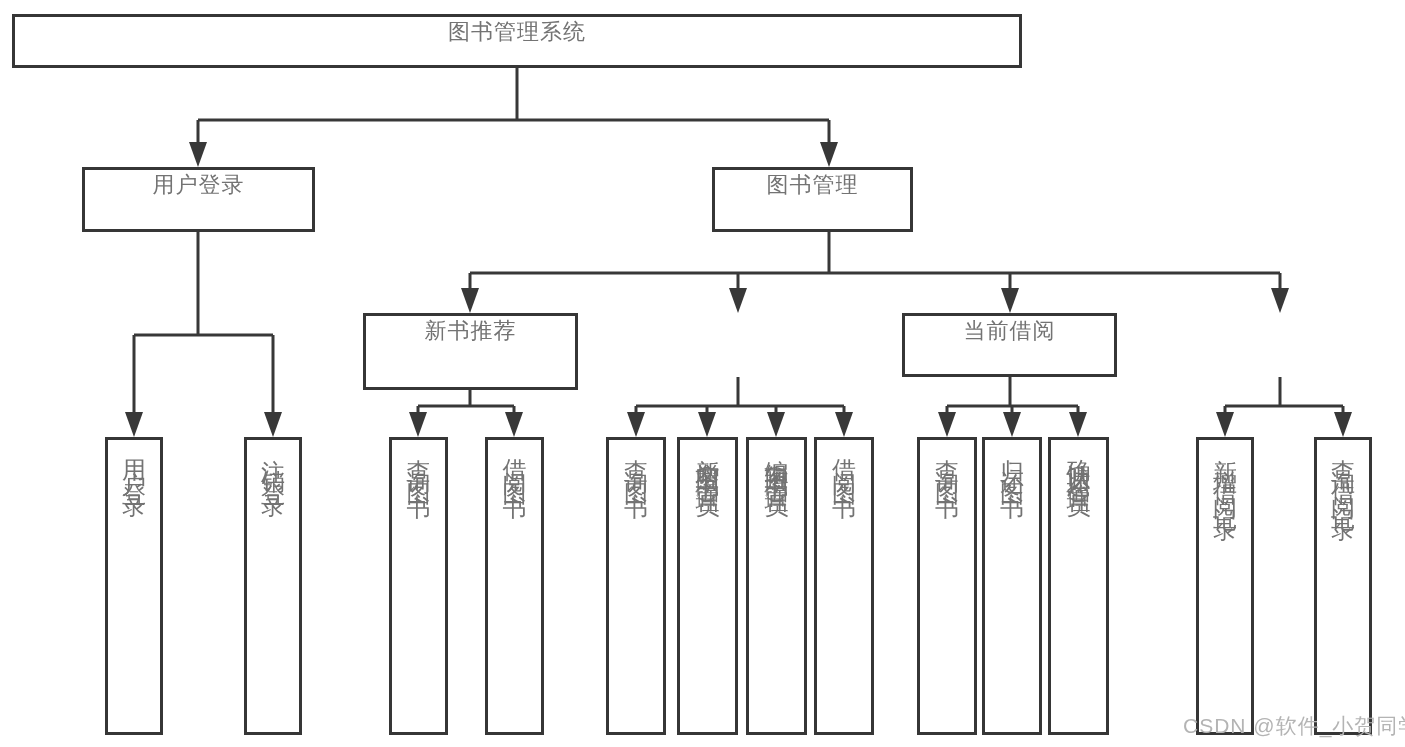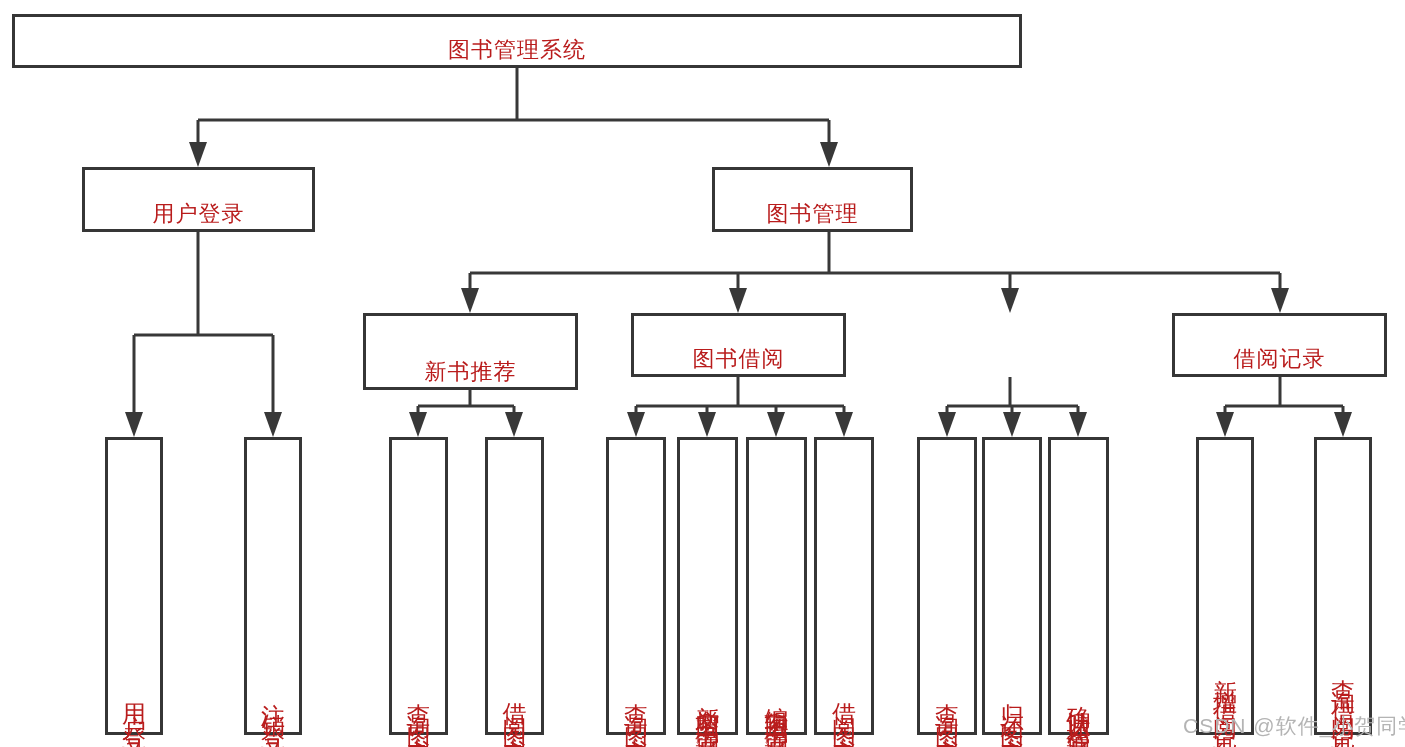--- a/index.html
+++ b/index.html
@@ -6,22 +6,22 @@
   .canvas {
     position:relative; width:1405px; height:747px; background:#ffffff;
     font-family:"Liberation Sans", sans-serif; overflow:hidden;
   }
   .wires { position:absolute; left:0; top:0; z-index:0; }
   .wires path { stroke:#383838; stroke-width:3; fill:none; }
   .wires polygon { fill:#383838; stroke:none; }
   .box {
     position:absolute; box-sizing:border-box; z-index:1;
     border:3px solid #363636; background:#ffffff;
-    display:flex; align-items:flex-end; justify-content:center;
-    color:#b91c1c;
+    display:flex; align-items:flex-start; justify-content:center;
+    color:#737373;
   }
   .h { font-size:22px; letter-spacing:1px; white-space:nowrap; }
   .v .vtext {
     writing-mode:vertical-rl; text-orientation:mixed;
     font-size:24px; line-height:1; letter-spacing:12px;
   }
   .v .vtext.long { letter-spacing:5px; }
   .watermark {
     position:absolute; left:1183px; top:712px; z-index:5;
     font-size:21px; letter-spacing:1px; color:#b4b4b4; white-space:nowrap;
@@ -70,25 +70,22 @@
   <div class="box h" style="left:82px;top:167px;width:233px;height:65px">
     <span>用户登录</span>
   </div>
   <div class="box h" style="left:712px;top:167px;width:201px;height:65px">
     <span>图书管理</span>
   </div>
 
   <div class="box h" style="left:363px;top:313px;width:215px;height:77px">
     <span>新书推荐</span>
   </div>
-  <div class="box h" style="left:631px;top:313px;width:215px;height:64px">
-    <span>图书借阅</span>
-  </div>
-  <div class="box h" style="left:1172px;top:313px;width:215px;height:64px">
-    <span>借阅记录</span>
+  <div class="box h" style="left:902px;top:313px;width:215px;height:64px">
+    <span>当前借阅</span>
   </div>
 
   <div class="box v" style="left:105px;top:437px;width:58px;height:298px">
     <span class="vtext">用户登录</span>
   </div>
   <div class="box v" style="left:244px;top:437px;width:58px;height:298px">
     <span class="vtext">注销登录</span>
   </div>
 
   <div class="box v" style="left:389px;top:437px;width:59px;height:298px">

